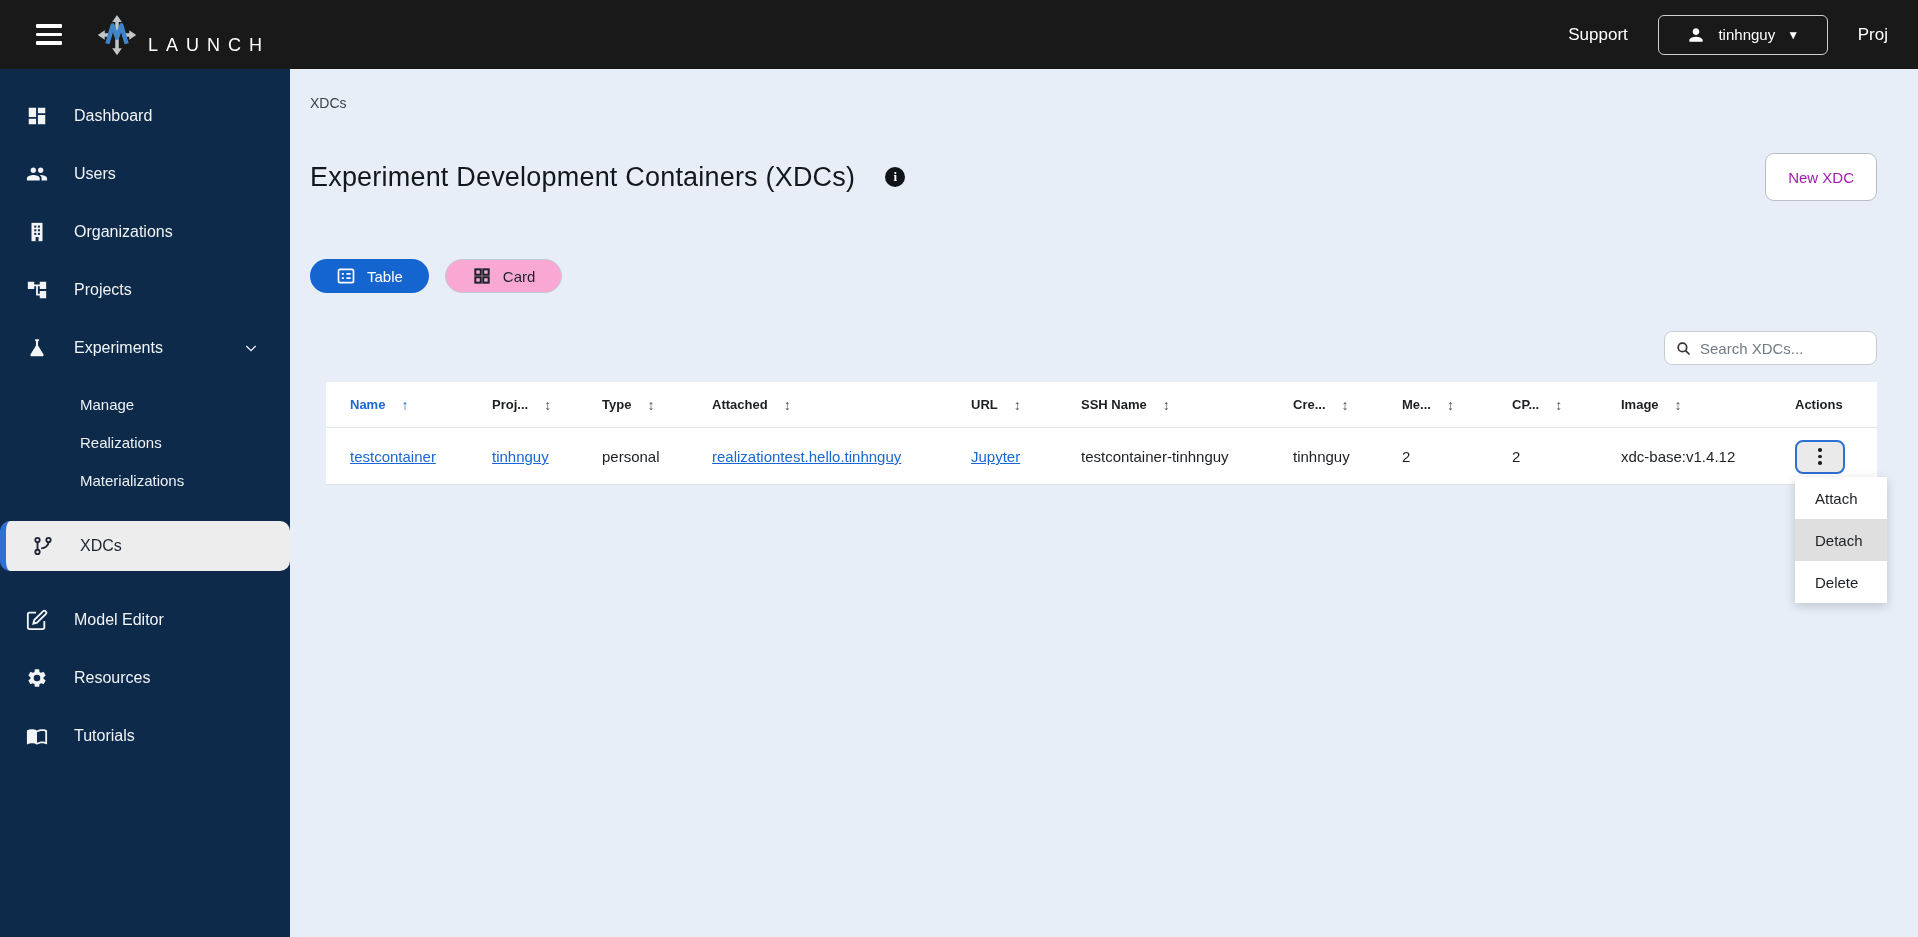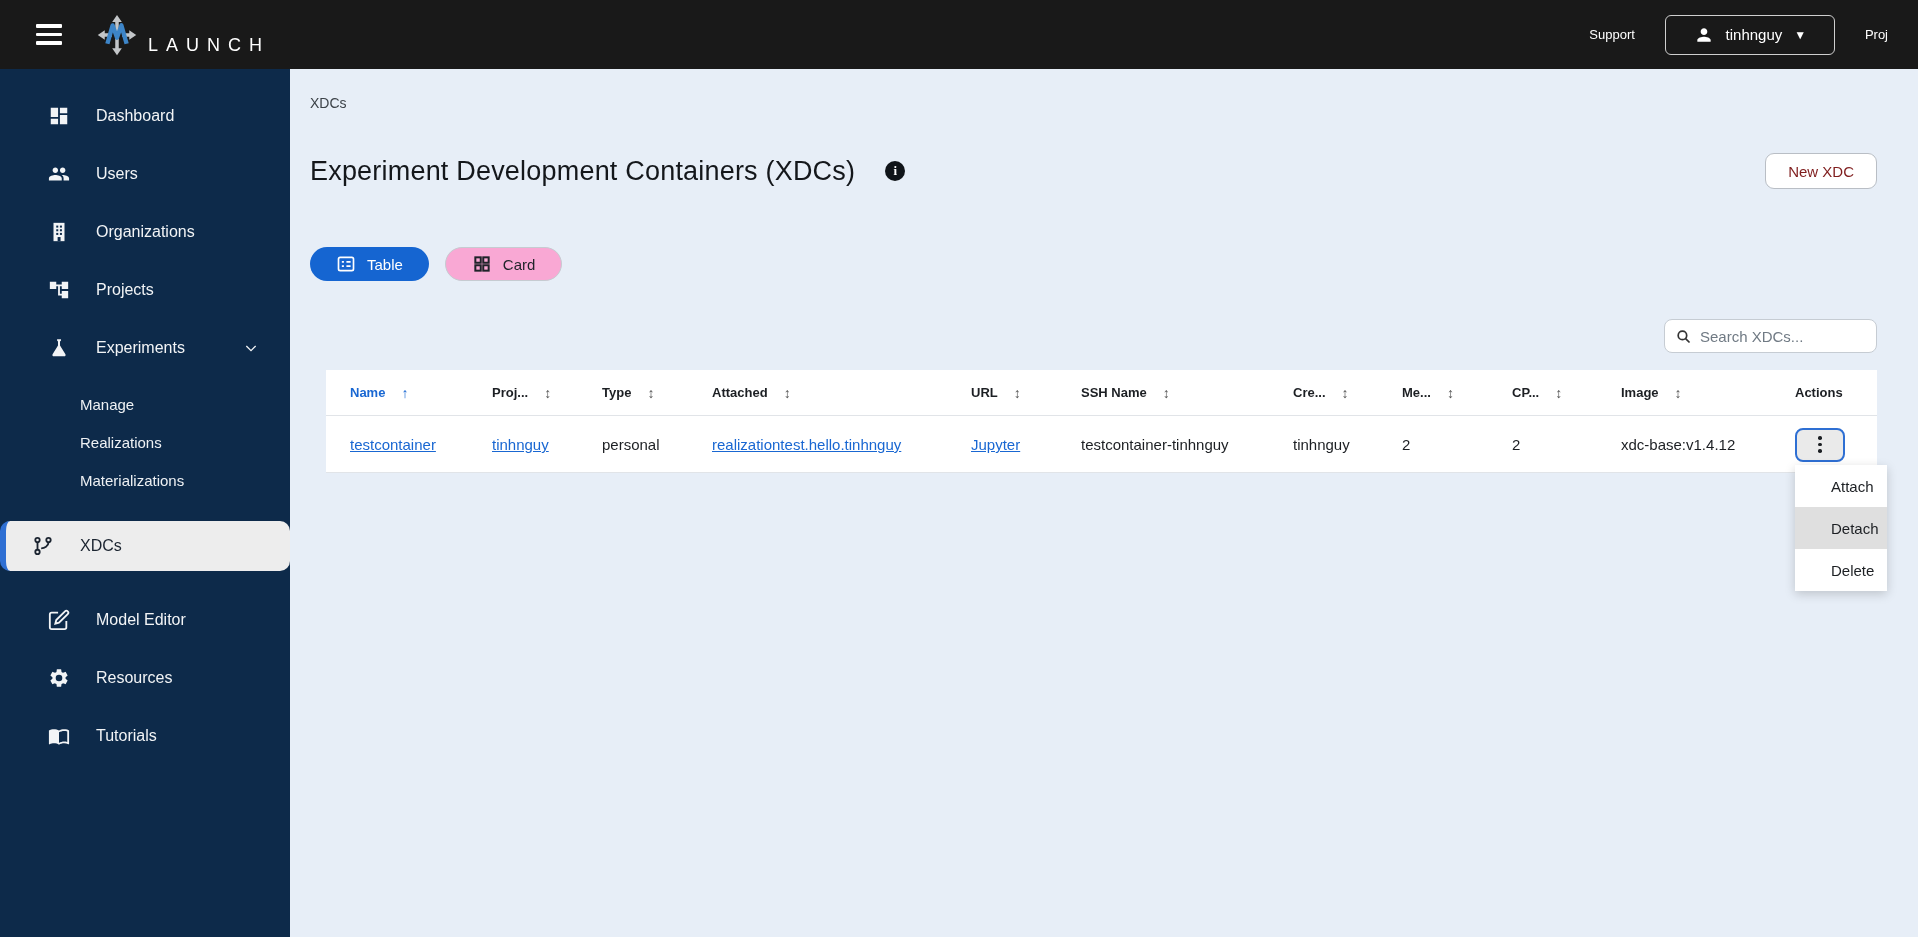--- a/index.html
+++ b/index.html
@@ -7,52 +7,52 @@
     font-family:"Liberation Sans", sans-serif; background:#e7eef7; }
 
   
   .topbar { position:absolute; top:0; left:0; width:1918px; height:69px;
     background:#191919; display:flex; align-items:center; z-index:50; }
   .hamburger { margin-left:36px; width:26px; display:flex; flex-direction:column; gap:5px; cursor:pointer; }
   .hamburger span { height:3.5px; background:#fff; border-radius:1px; }
   .brand { display:flex; align-items:flex-end; margin-left:34px; gap:10px; }
   .brand-text { color:#fff; font-size:18px; letter-spacing:8px; font-weight:500; }
   .topbar-right { margin-left:auto; display:flex; align-items:center; gap:30px; padding-right:30px; }
-  .topbar-link { color:#fff; font-size:13px; text-decoration:none; cursor:pointer; }
+  .topbar-link { color:#fff; font-size:17px; text-decoration:none; cursor:pointer; }
   .user-btn { display:flex; align-items:center; gap:12px; height:40px; min-width:170px;
     padding:0 18px; background:transparent; border:1px solid #cfcfcf; border-radius:6px;
     color:#fff; font-size:15px; cursor:pointer; justify-content:center; }
   .caret { font-size:12px; color:#fff; }
 
   
   .sidebar { position:absolute; top:69px; left:0; bottom:0; width:290px;
     background:#0d2a4a; padding-top:18px; z-index:40; }
   .nav-item { height:58px; display:flex; align-items:center; gap:26px;
-    padding-left:48px; color:#f2f4f6; font-size:16px; cursor:pointer; }
+    padding-left:26px; color:#f2f4f6; font-size:16px; cursor:pointer; }
   .nav-item .nicon { flex:0 0 22px; }
   .nav-item .chev { margin-left:auto; margin-right:28px; }
   .sub-items { margin:8px 0 4px 0; }
   .sub-item { height:38px; display:flex; align-items:center; padding-left:80px;
     color:#eef1f4; font-size:15px; cursor:pointer; }
   .nav-item.active { background:#ededed; color:#1b2430; border-left:6px solid #2e6fd3;
     border-radius:10px; margin-top:22px; height:50px; padding-left:26px; }
   .nav-item.active + .nav-item { margin-top:20px; }
   .nicon { width:22px; height:22px; display:inline-block; }
 
   
   .main { position:absolute; top:69px; left:290px; right:0; bottom:0;
     background:#e7eef7; padding:0 41px 0 20px; }
   .breadcrumb { margin-top:26px; font-size:14px; color:#3c4248; }
   .title-row { margin-top:42px; display:flex; align-items:center; }
   .page-title { font-size:27px; font-weight:500; color:#14171b; letter-spacing:.2px; }
   .info-dot { width:20px; height:20px; border-radius:50%; background:#101419; color:#fff;
     font-size:13px; font-weight:700; font-family:"Liberation Serif", serif;
     display:inline-flex; align-items:center; justify-content:center; margin-left:30px; cursor:pointer; }
-  .new-btn { margin-left:auto; height:36px; padding:0 22px; background:#fff;
-    border:1px solid #b9bec5; border-radius:9px; font-size:15px; color:#7f1d1d;
+  .new-btn { margin-left:auto; height:48px; padding:0 22px; background:#fff;
+    border:1px solid #b9bec5; border-radius:9px; font-size:15px; color:#a21caf;
     cursor:pointer; font-family:inherit; }
 
   .toggle-row { margin-top:58px; display:flex; gap:16px; }
   .pill { height:34px; border-radius:21px; display:flex; align-items:center; gap:11px;
     padding:0 26px; font-size:15px; cursor:pointer; }
   .pill-table { background:#1565d1; color:#fff; border:none; }
   .pill-card { background:#f9a8d4; color:#1f2329; border:1px solid #c6cbd1; }
   .pill .nicon { width:20px; height:20px; }
 
   .search-row { margin-top:38px; display:flex; justify-content:flex-end; }
@@ -77,21 +77,21 @@
   .link { color:#1967d2; text-decoration:underline; cursor:pointer; }
 
   
   .cell-actions { position:relative; height:57px; display:flex; align-items:center; }
   .kebab-btn { width:50px; height:34px; background:#eaeaea; border:2px solid #2e6fd3;
     border-radius:8px; display:flex; flex-direction:column; align-items:center;
     justify-content:center; gap:3px; cursor:pointer; }
   .kebab-btn .dot { width:3.5px; height:3.5px; border-radius:50%; background:#1c1f23; }
   .action-menu { position:absolute; top:49px; left:0; width:92px; background:#fff;
     box-shadow:0 3px 10px rgba(0,0,0,.18); z-index:60; padding:0; }
-  .menu-item { height:42px; display:flex; align-items:center; padding-left:36px;
+  .menu-item { height:42px; display:flex; align-items:center; padding-left:20px;
     font-size:15px; color:#1c1f23; cursor:pointer; }
   .menu-item.highlight { background:#dfdfdf; }
 </style>
 </head>
 <body>
 
 <div class="topbar">
   <div class="hamburger">
       <span></span>
       <span></span>

